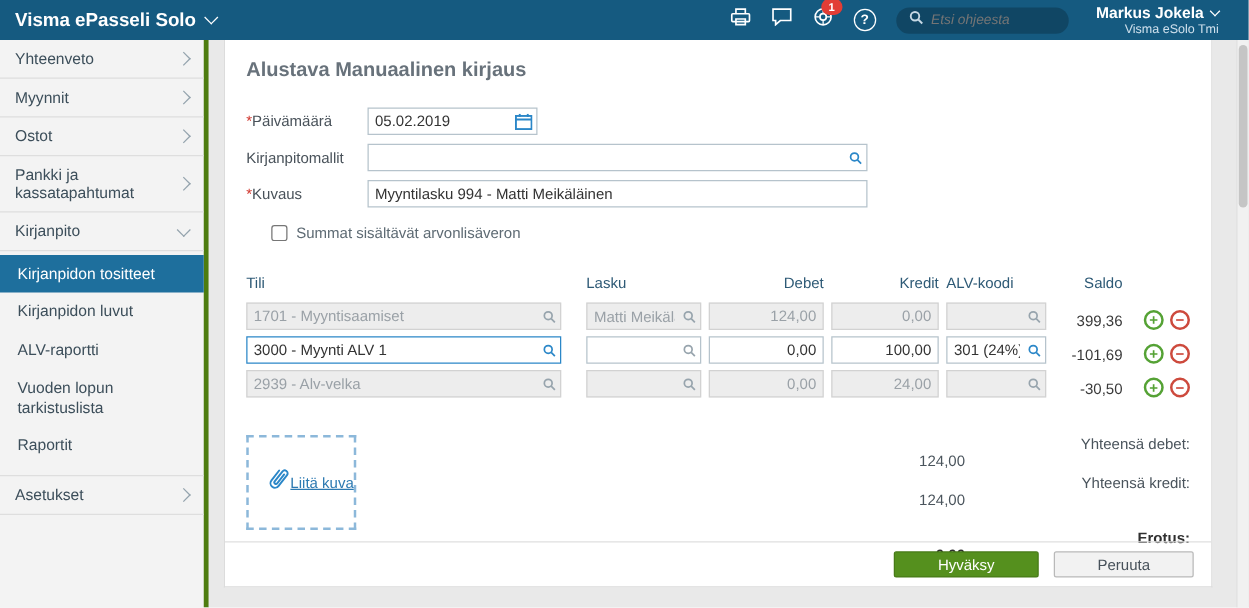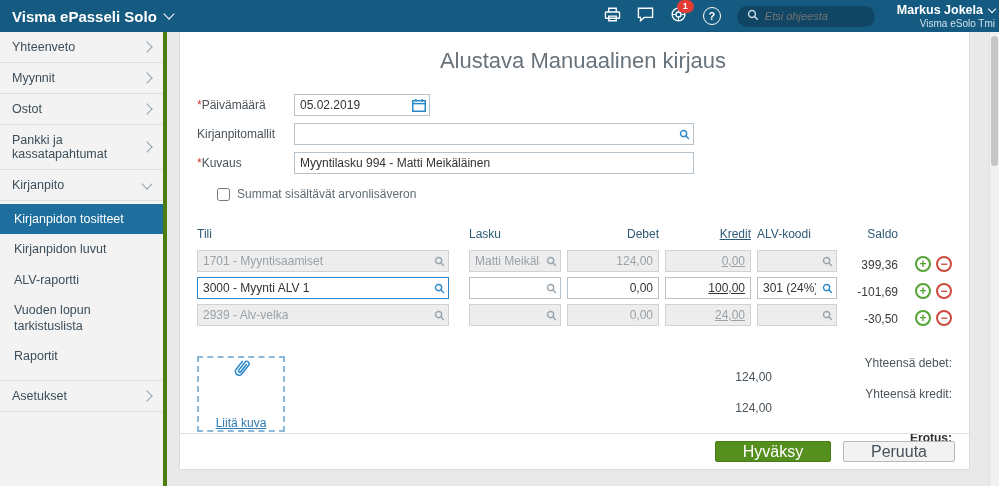--- a/index.html
+++ b/index.html
@@ -2,21 +2,21 @@
 <html><head>
 <meta charset="utf-8">
 <style>
   * { margin:0; padding:0; }
   html,body { width:999px; height:486px; overflow:hidden; }
   body { font-family:"Liberation Sans", sans-serif; background:#e9e9e9; }
   .app { position:relative; width:999px; height:486px; }
 
   
   .topbar { display:flex; align-items:center; height:32px; background:#155a80; color:#fff;
-            padding:0 4px 0 12px; box-sizing:border-box; gap:10px; }
+            padding:0 24px 0 12px; box-sizing:border-box; gap:10px; }
   .brand { display:flex; align-items:center; gap:8px; font-size:15px; font-weight:bold; cursor:pointer; }
   .chev-w { width:7px; height:7px; border-right:1.6px solid #fff; border-bottom:1.6px solid #fff;
             transform:rotate(45deg); margin-top:-4px; }
   .tb-right { margin-left:auto; display:flex; align-items:center; gap:16px; }
   .tb-icon { position:relative; display:flex; align-items:center; cursor:pointer; }
   .help-circle { width:16px; height:16px; border:1.6px solid #fff; border-radius:50%;
                  display:flex; align-items:center; justify-content:center; font-size:11px; font-weight:bold; }
   .badge { position:absolute; top:-6px; right:-7px; background:#e23d35; color:#fff; font-size:9px;
            min-width:13px; height:13px; border-radius:7px; display:flex; align-items:center;
            justify-content:center; padding:0 2px; font-weight:bold; }
@@ -42,21 +42,21 @@
   .chev-g.down { transform:rotate(135deg); margin-top:-3px; }
   .sub-list { border-bottom:1px solid #dedede; padding:3px 0 8px; }
   .sub-item { padding:7px 12px 7px 14px; cursor:pointer; line-height:1.3; }
   .sub-item.selected { background:#1e6f9d; color:#fff; }
   .apps-item { display:flex; align-items:center; gap:8px; padding:10px 12px; color:#2d7ab2;
                border-bottom:1px solid #dedede; cursor:pointer; }
 
   
   .content { flex:1; background:#e9e9e9; padding:0 29px 0 12px; box-sizing:border-box; }
   .card { background:#fff; height:438px; position:relative; box-sizing:border-box; border:1px solid #dcdcdc; border-top:none; }
-  .page-title { font-size:22px; font-weight:normal; color:#68727b; padding:16px 0 20px 17px;text-align:center; }
+  .page-title { font-size:16px; font-weight:bold; color:#68727b; padding:16px 0 20px 17px; }
 
   .form-area { margin-left:17px; }
   .frow { display:flex; align-items:center; margin-bottom:7px; }
   .flabel { width:97px; font-size:12px; color:#49525a; }
   .req { color:#d0342c; }
   .tfield { height:22px; border:1px solid #b6c3cc; font-size:12px; padding:0 5px; box-sizing:border-box;
             font-family:inherit; color:#333; outline:none; background:#fff; }
   .fwrap { position:relative; display:inline-flex; align-items:center; }
   .fwrap .tfield { width:100%; padding-right:20px; }
   .ficon { position:absolute; right:4px; display:flex; align-items:center; cursor:pointer; }
@@ -69,49 +69,49 @@
   .checkbox-row input { width:13px; height:13px; cursor:pointer; }
 
   
   .table-area { margin:26px 17px 0 17px; }
   .thead, .trow { display:flex; align-items:flex-end; }
   .thead { margin-bottom:9px; font-size:12px; color:#2e5a76; }
   .trow { margin-bottom:5px; }
   .c1 { width:252px; margin-right:6px; }
   .c2 { width:92px;  margin-right:6px;margin-left:14px; }
   .c3 { width:92px;  margin-right:6px; }
-  .c4 { width:86px;  margin-right:6px;text-decoration:underline; }
+  .c4 { width:86px;  margin-right:6px; }
   .c5 { width:80px;  margin-right:6px; }
   .c-saldo { flex:1; text-align:right; padding-right:10px; }
   .c-act { width:44px; display:flex; gap:5px; justify-content:flex-end; }
   .num { text-align:right; }
   .dis { background:#ededed; border-color:#d2d2d2; color:#9aa1a7; }
   .foc { border-color:#2b87c8; }
   .saldo-val { font-size:12px; color:#3a3a3a; }
   .pm-btn { width:16px; height:16px; border-radius:50%; display:flex; align-items:center;
             justify-content:center; font-size:12px; font-weight:bold; box-sizing:border-box;
             background:#fff; line-height:1; cursor:pointer; }
   .pm-plus { border:2px solid #55a235; color:#55a235; }
   .pm-minus { border:2px solid #cd4a3d; color:#cd4a3d; }
 
   
   .bottom-flex { display:flex; margin:30px 17px 0 17px; align-items:flex-start; }
-  .attach-box { width:84px; height:72px; border:2px dashed #8cb8da; display:flex; flex-direction:column;
-                align-items:center; justify-content:space-between; cursor:pointer; }
+  .attach-box { width:84px; height:72px; border:2px dashed #8cb8da; display:flex; flex-direction:row;
+                align-items:center; justify-content:flex-end; cursor:pointer; }
   .attach-label { font-size:12px; color:#2d7ab2; text-decoration:underline; }
   .totals { margin-left:auto; width:260px; font-size:12px; color:#4a545c; }
   .trow2 { display:flex; margin-bottom:3px;flex-direction:column; }
   .tlabel { flex:1; text-align:right; }
   .tval { width:80px; text-align:right; }
   .erotus { margin-top:16px; font-weight:bold; color:#2f2f2f; }
 
   .card-footer { position:absolute; left:0; right:0; bottom:0; height:36px; border-top:1px solid #e0e0e0;
                  display:flex; align-items:center; justify-content:flex-end; gap:12px; padding:0 14px;
                  box-sizing:border-box; }
-  .btn { height:21px; font-size:16px; font-family:inherit; cursor:pointer; border-radius:2px; }
+  .btn { height:21px; font-size:12px; font-family:inherit; cursor:pointer; border-radius:2px; }
   .btn-approve { width:116px; background:#55901e; border:1px solid #477a17; color:#fff; }
   .btn-cancel { width:112px; background:#f2f2f2; border:1px solid #b9b9b9; color:#47515a; }
 
   
   .scrollbar { position:absolute; top:32px; right:0; bottom:0; width:10px; background:#f1f1f1;
                border-left:1px solid #e0e0e0; box-sizing:border-box; }
   .scroll-thumb { position:absolute; top:4px; left:1px; width:7px; height:130px; background:#c5c5c5; border-radius:4px; }
 </style>
 </head>
 <body>

